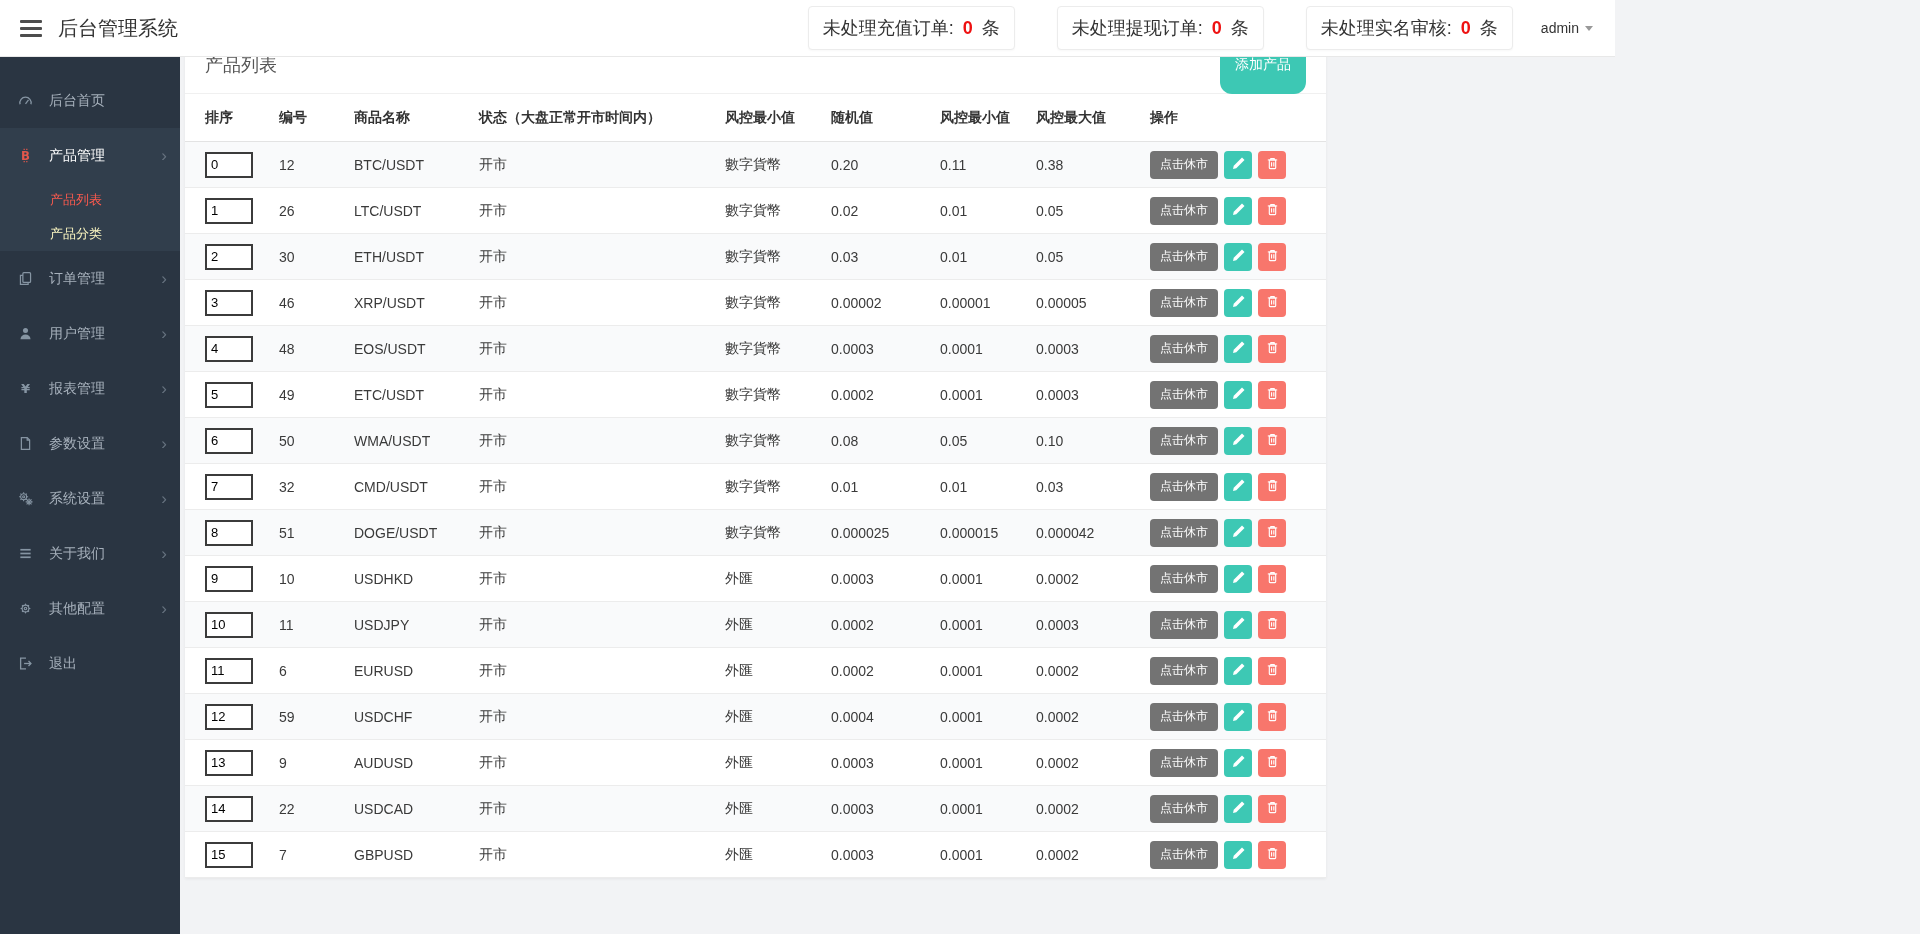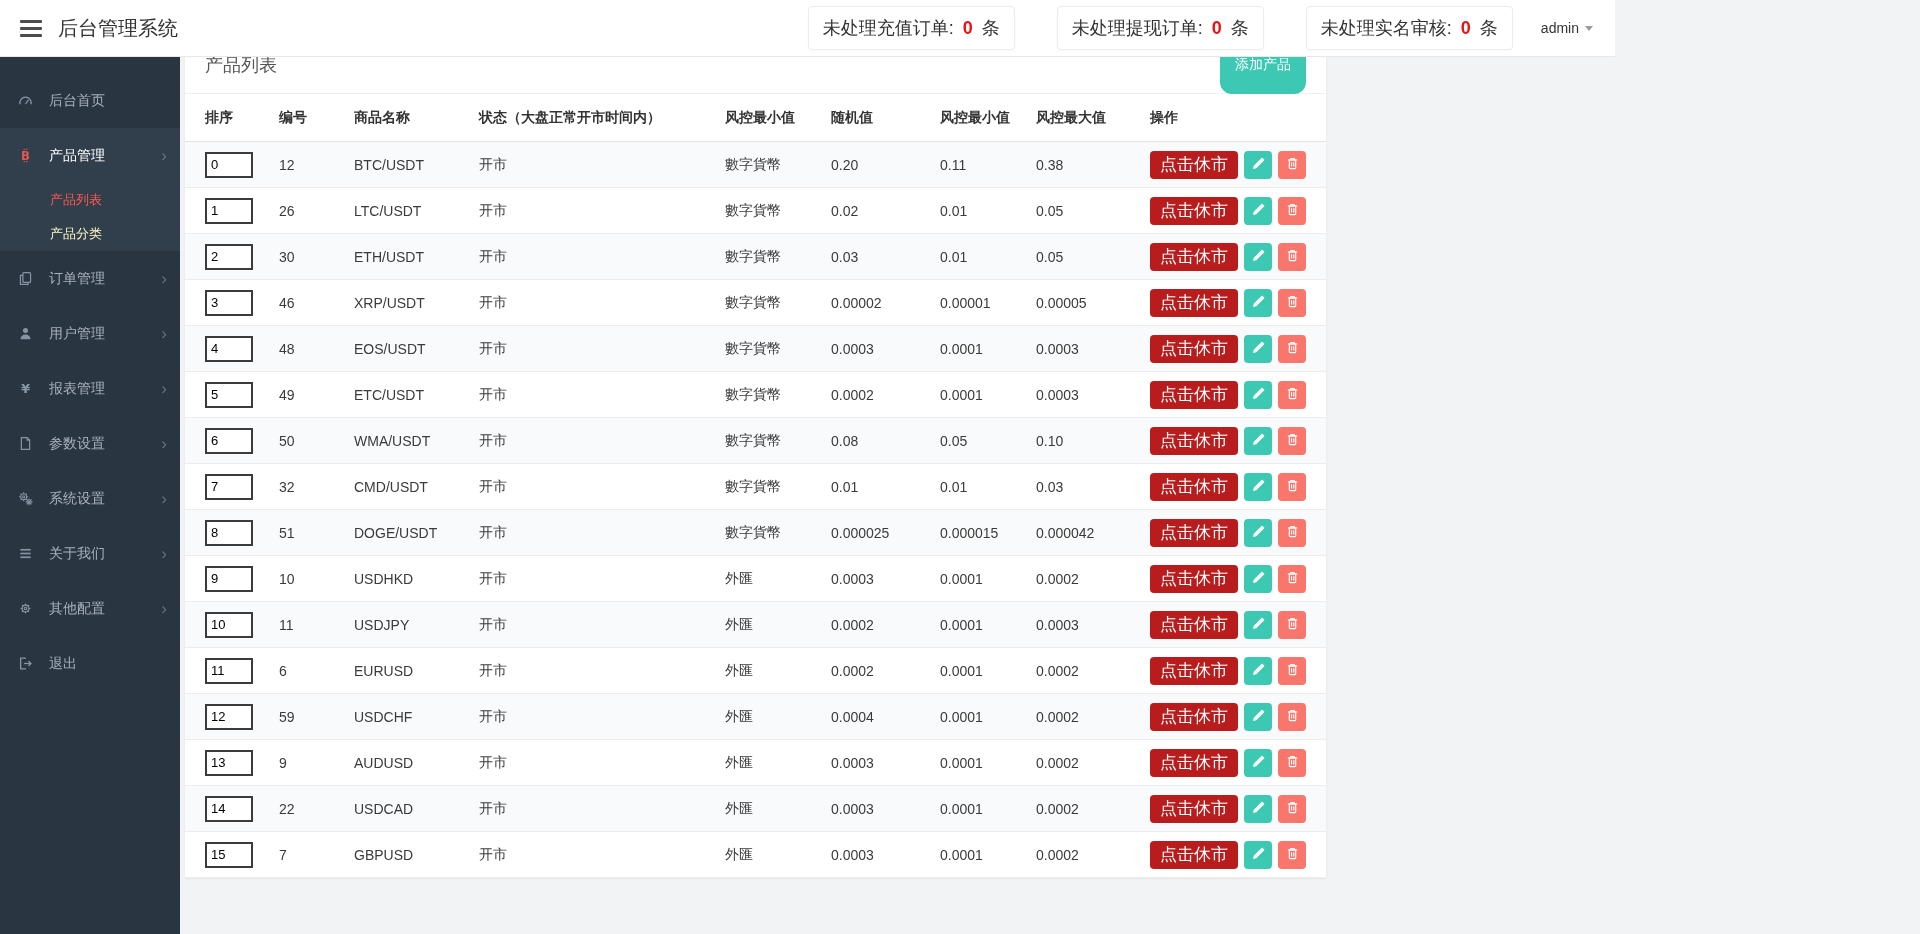--- a/index.html
+++ b/index.html
@@ -44,22 +44,22 @@
 
   table { width:100%; border-collapse:collapse; font-size:14px; color:#3a3a3a; table-layout:fixed; }
   thead th { text-align:left; font-weight:bold; color:#333; padding:15px 8px 14px 8px;
     border-bottom:1px solid #e3e3e3; white-space:nowrap; overflow:hidden; }
   thead th:first-child, tbody td:first-child { padding-left:20px; }
   tbody td { height:46px; padding:0 8px; border-bottom:1px solid #ececec; white-space:nowrap; }
   tbody tr:nth-child(odd) { background:#f9fafb; }
   .sort-input { width:48px; height:26px; border:2px solid #3b3b3b; background:#fff;
     font-size:13px; padding:0 4px; color:#000; font-family:"Liberation Sans","DejaVu Sans",sans-serif; }
   .actions { display:flex; align-items:center; gap:6px; }
-  .btn-close { background:#b91c1c; color:#fff; border:none; border-radius:4px; height:28px;
-    padding:0 10px; font-size:17px; cursor:pointer; white-space:nowrap; }
+  .btn-close { background:#737373; color:#fff; border:none; border-radius:4px; height:28px;
+    padding:0 10px; font-size:12px; cursor:pointer; white-space:nowrap; }
   .btn-icon { width:28px; height:28px; border:none; border-radius:4px; display:flex;
     align-items:center; justify-content:center; cursor:pointer; }
   .btn-icon.teal { background:#3dc8b4; }
   .btn-icon.salmon { background:#f8766c; }
 </style>
 </head>
 <body>
 
 <header class="topbar">
   <div class="hamburger">

